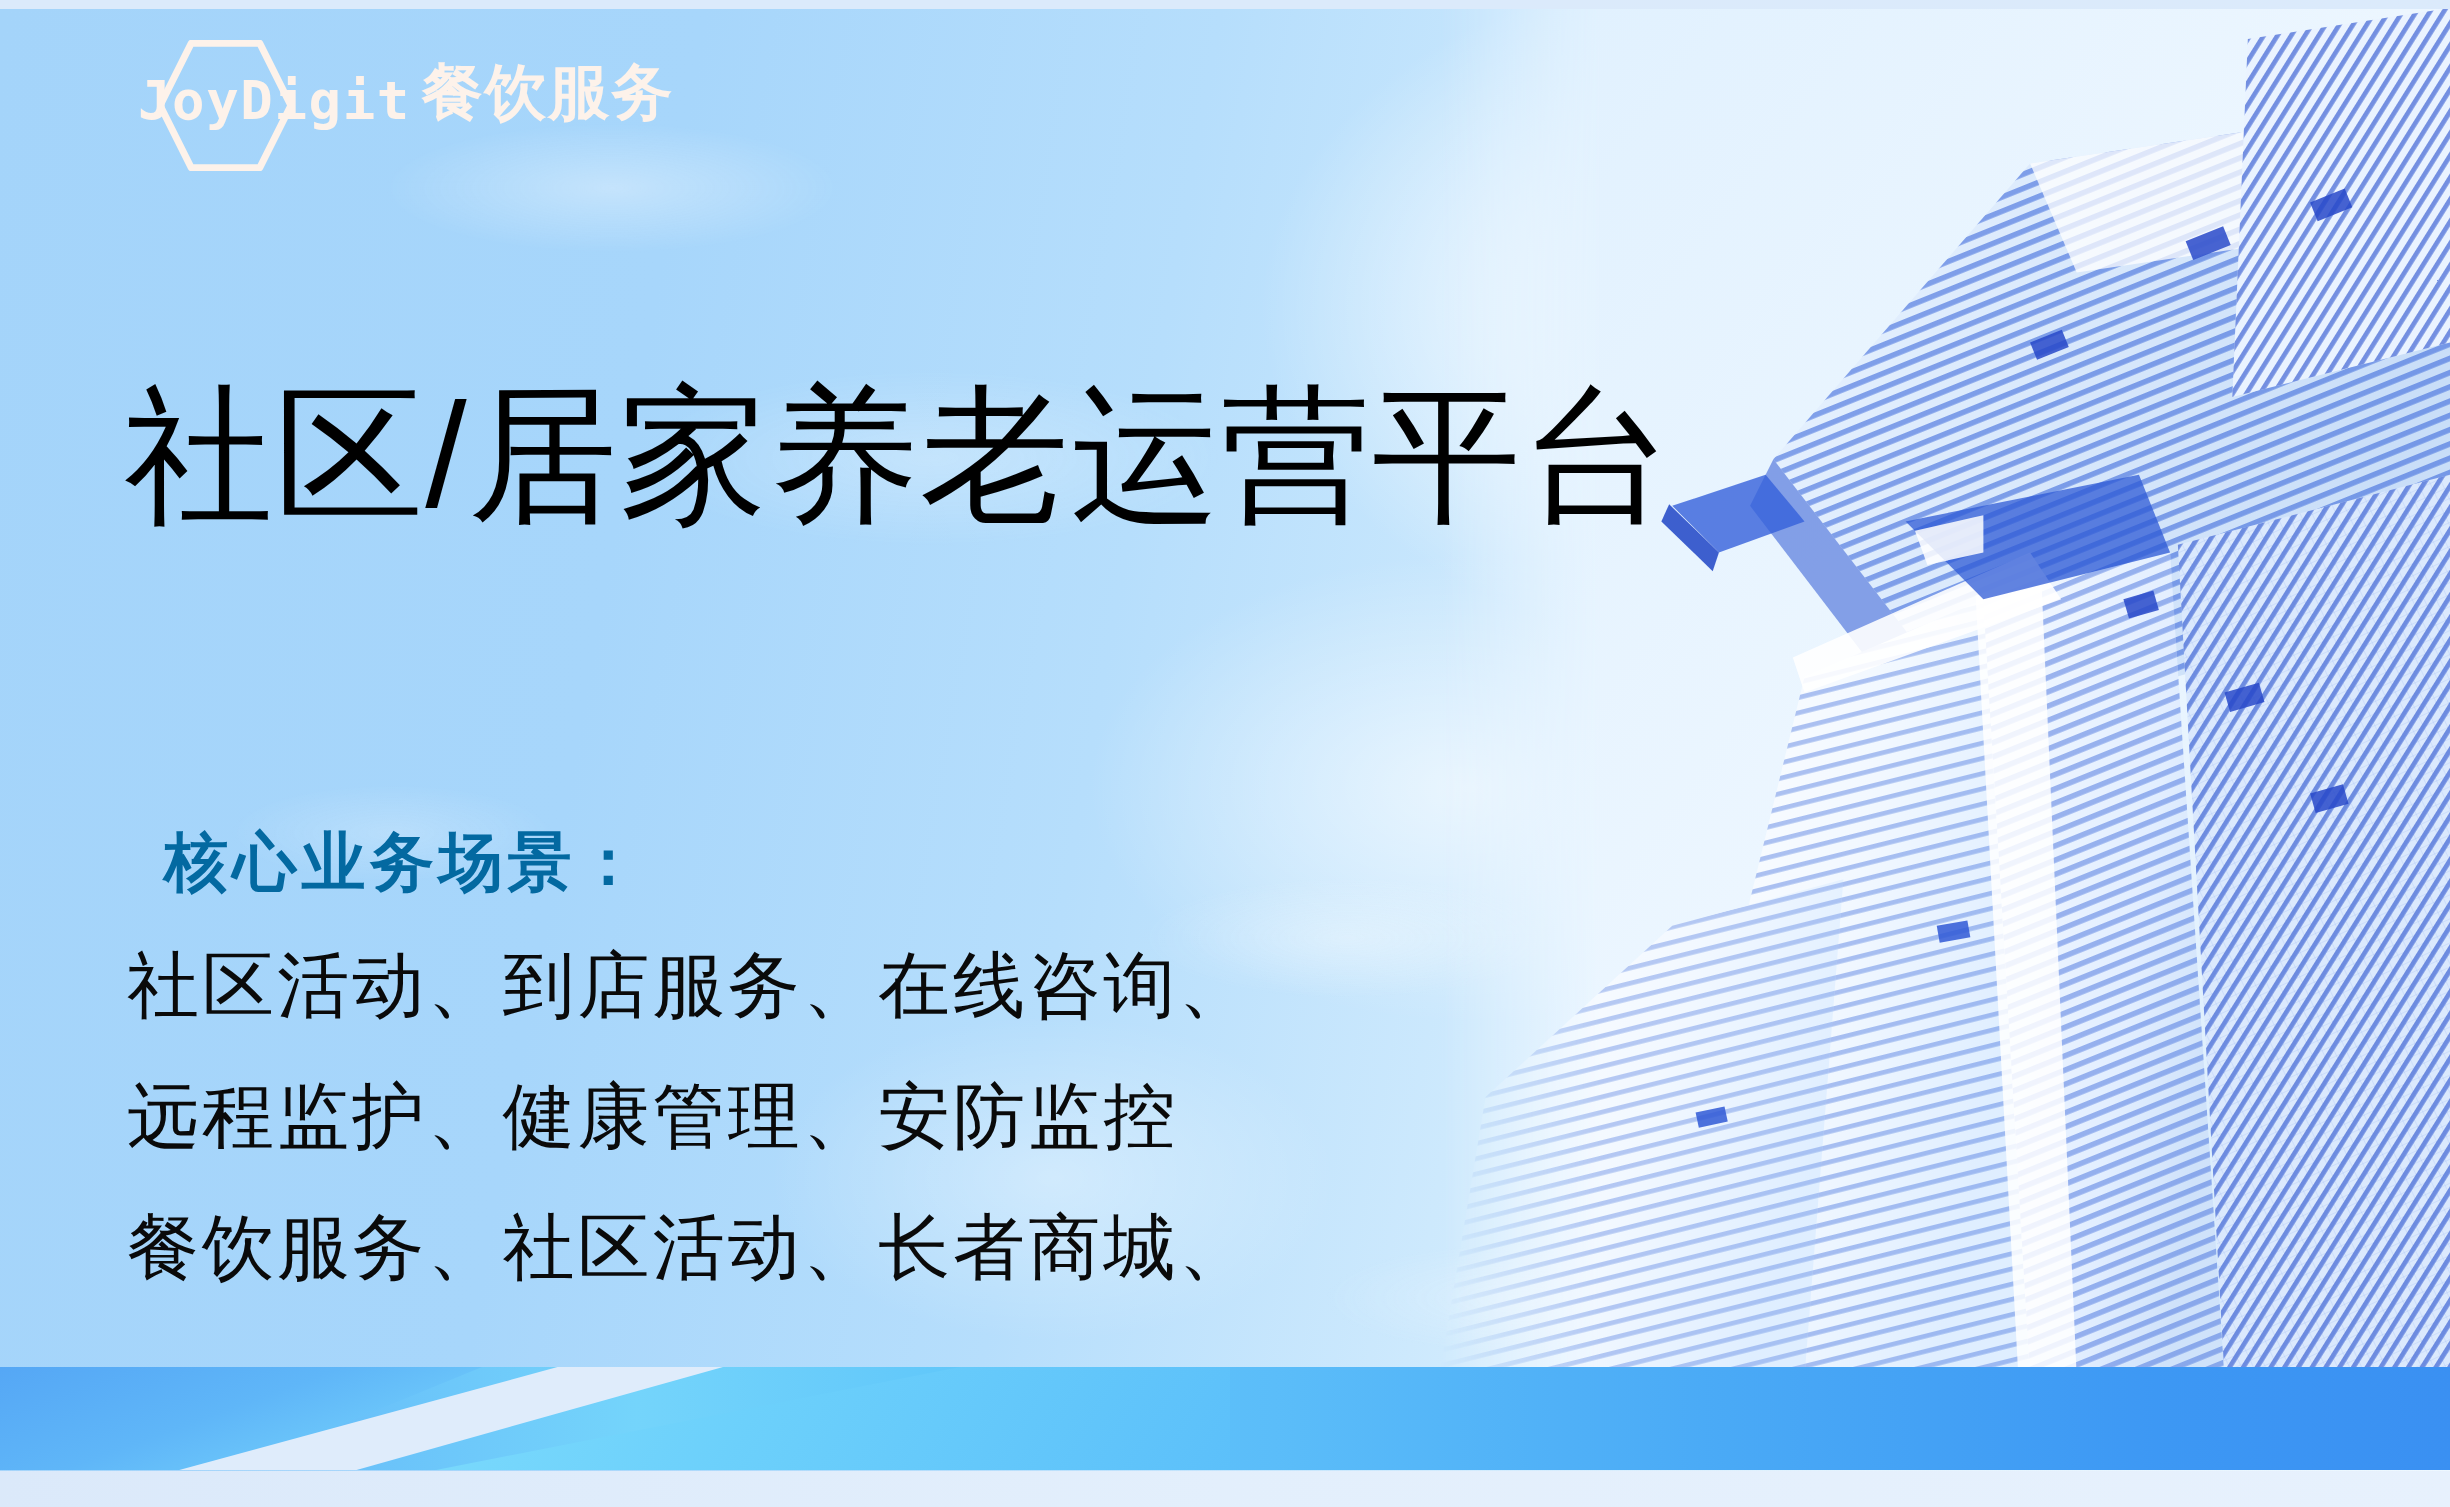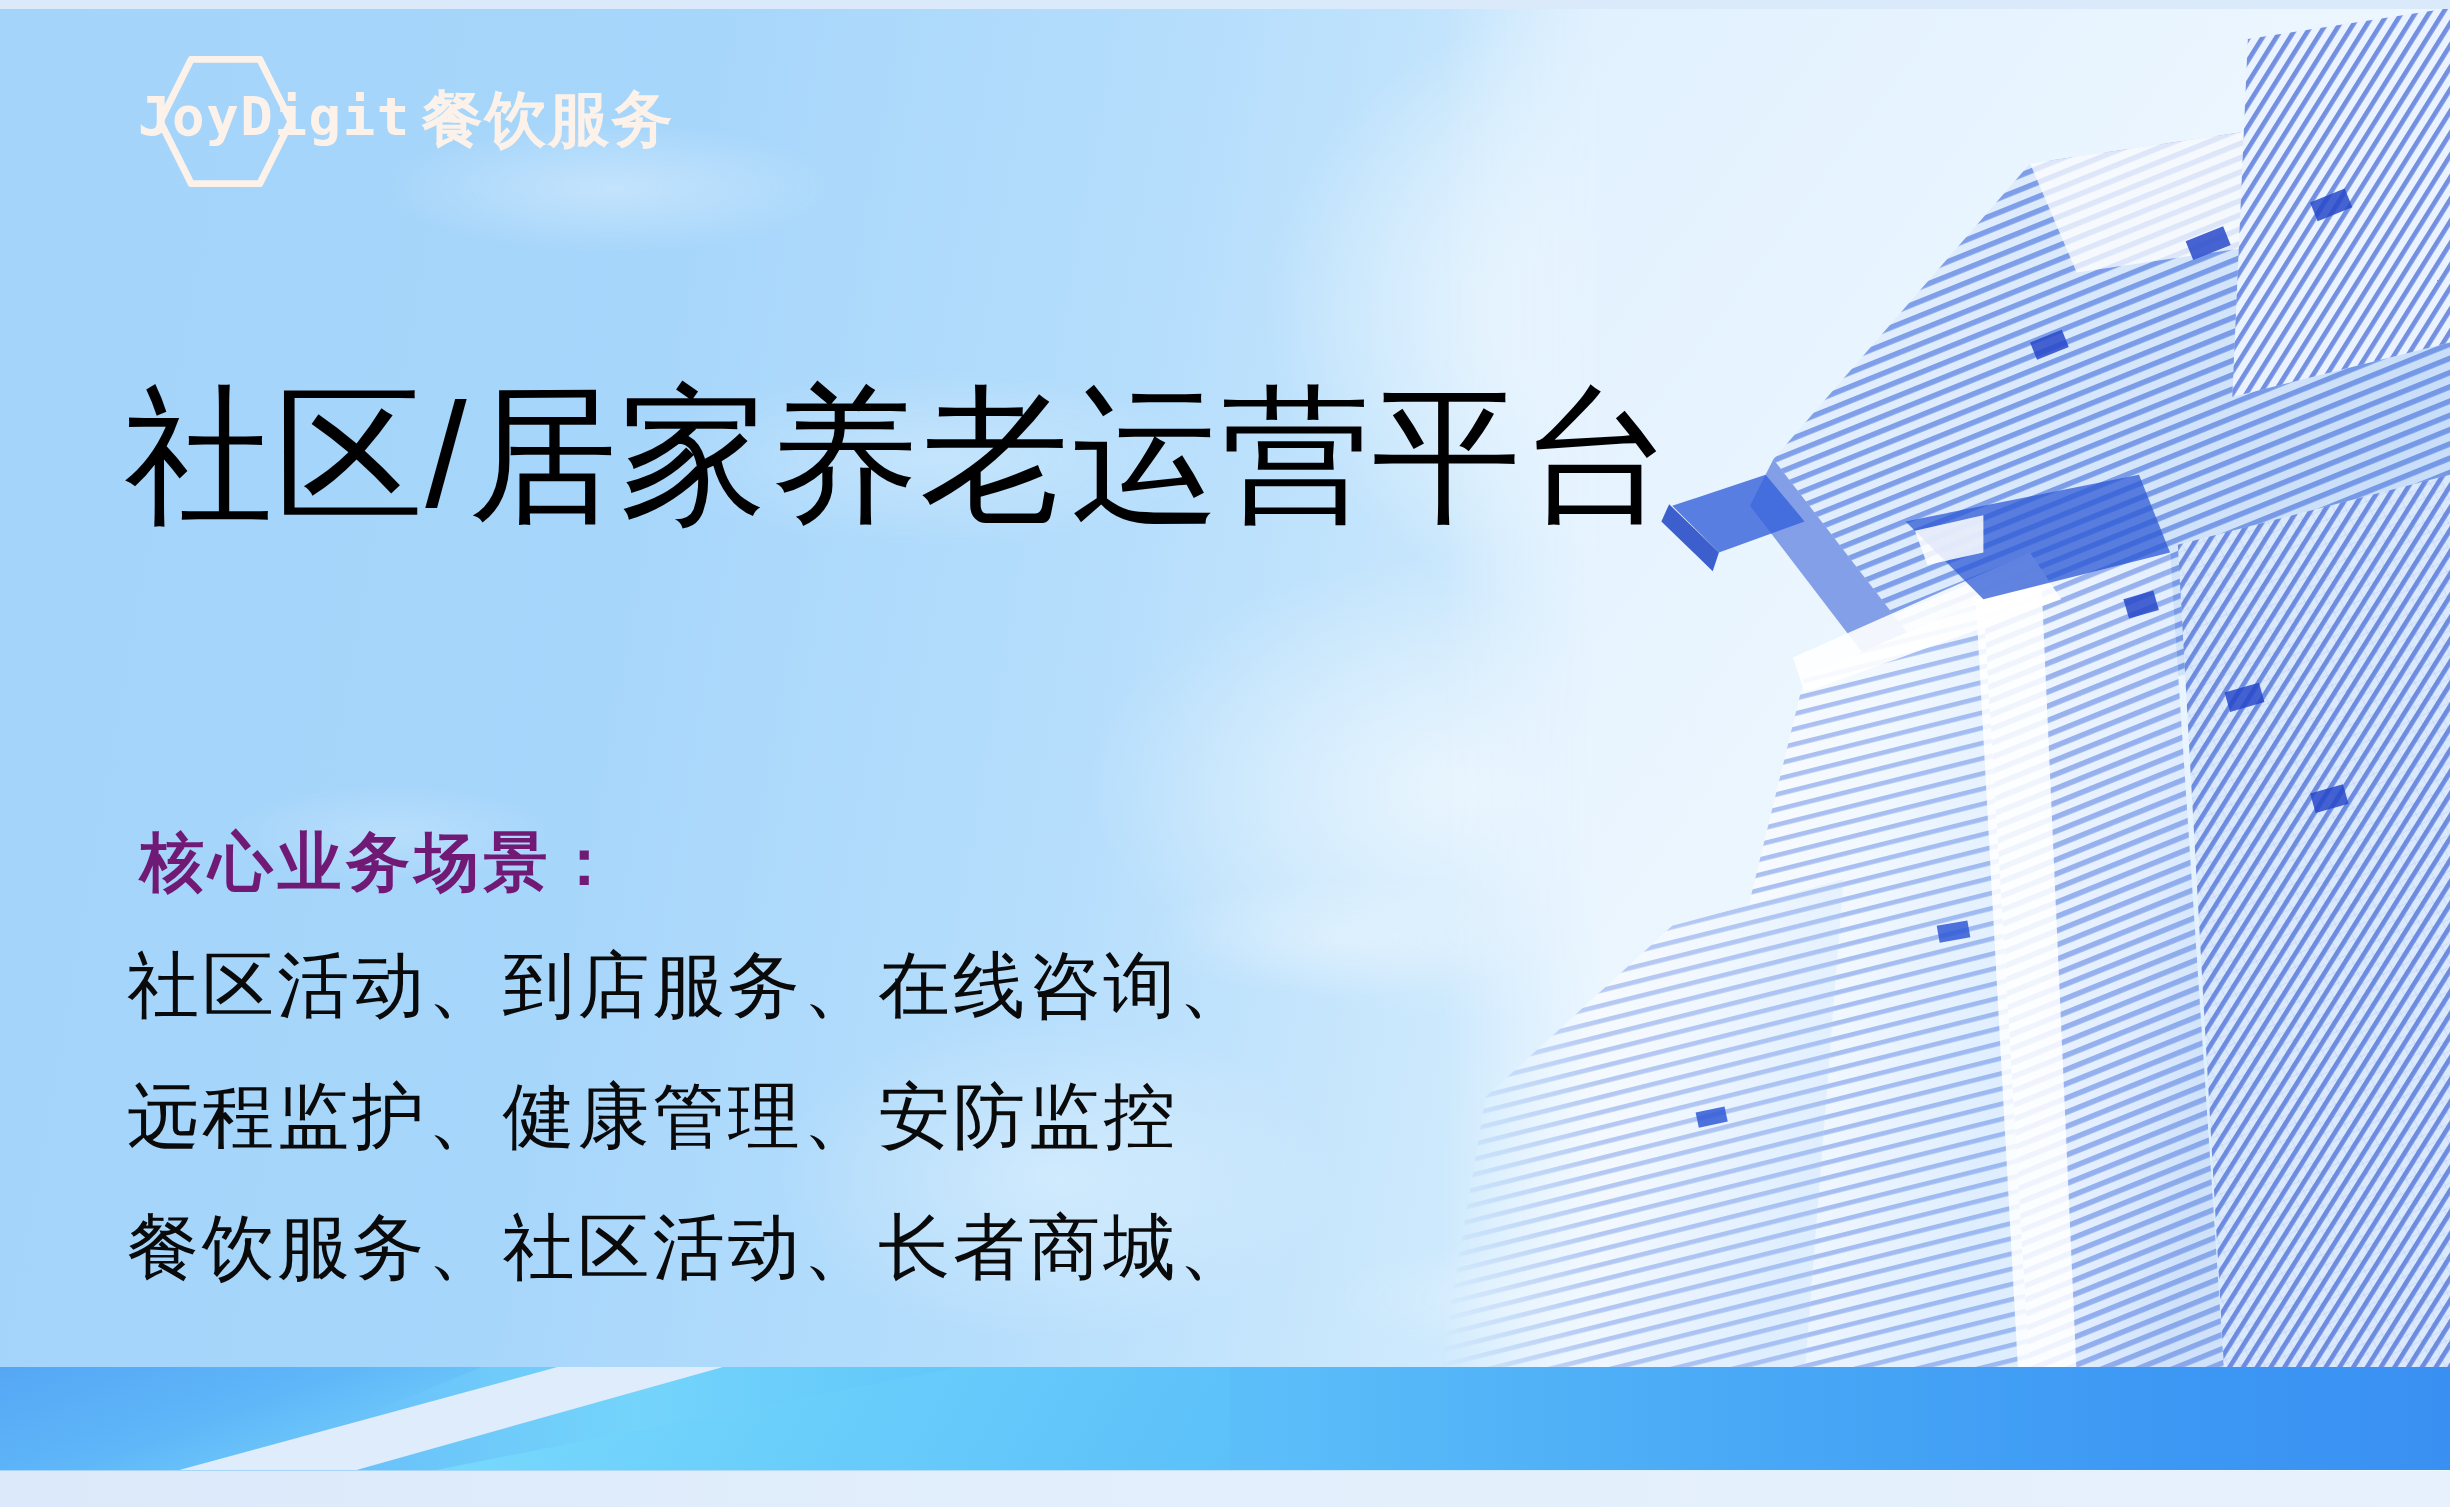--- a/index.html
+++ b/index.html
@@ -106,24 +106,24 @@
     position: absolute;
     left: 0; top: 1471px;
     width: 100%; height: 37px;
     z-index: 33;
     background: linear-gradient(90deg, #dbe9fa 0%, #e3effc 50%, #e7f1fd 100%);
   }
 
   
   .logo {
     position: absolute;
-    left: 138px; top: 76px;
+    left: 138px; top: 60px;
     z-index: 50;
     display: flex;
-    align-items: center;
+    align-items: flex-start;
     height: 86px;
   }
   .logo-mark { position: relative; width: 265px; height: 86px; }
   .logo-hex  { position: absolute; left: 18.7px; top: -20px; }
   .logo-word {
     position: absolute;
     left: 0; top: 12.4px;
     font-size: 54px;
     line-height: 58px;
     font-weight: 700;
@@ -151,26 +151,26 @@
     line-height: 163px;
     font-weight: 400;
     color: #000000;
     letter-spacing: 1.6px;
     white-space: nowrap;
   }
 
   
   .section-heading {
     position: absolute;
-    left: 140px; top: 772px;
+    left: 164px; top: 772px;
     z-index: 50;
     font-size: 64px;
     line-height: 75px;
     font-weight: 800;
-    color: #701a75;
+    color: #0369a1;
     letter-spacing: 4.7px;
     white-space: nowrap;
     text-align: right;
   }
 
   
   .body-lines {
     position: absolute;
     left: 127px; top: 920px;
     z-index: 50;

